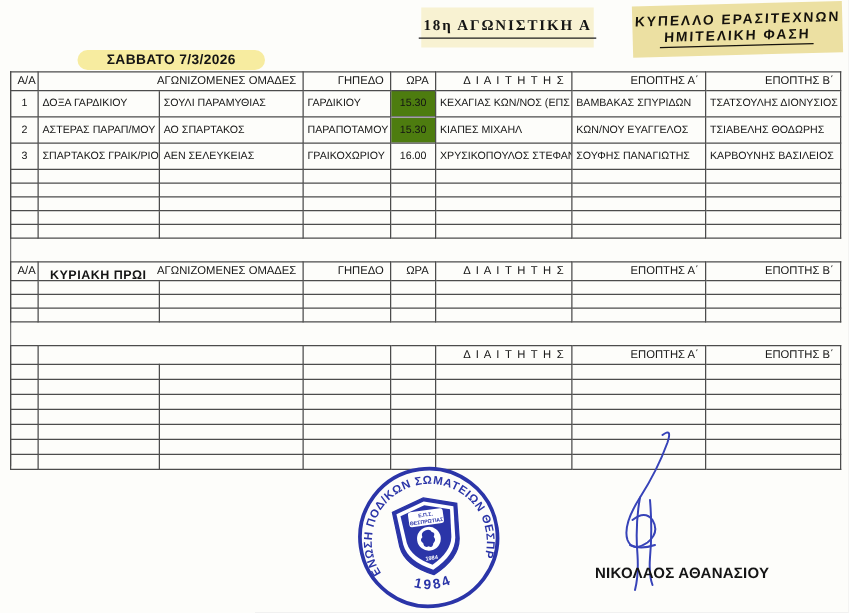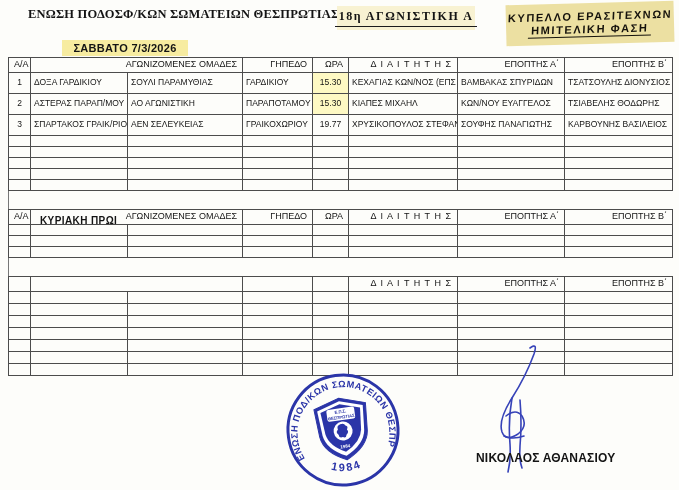--- a/index.html
+++ b/index.html
@@ -4,69 +4,68 @@
 <style>
   html,body{margin:0;padding:0;background:#e8e8e8;}
   #page{position:relative;width:679px;height:490px;background:#fdfdfa;overflow:hidden;
         font-family:"Liberation Sans",sans-serif;color:#141414;}
 
   
   .org-line{position:absolute;font-family:"Liberation Serif",serif;font-weight:bold;
             font-size:12.5px;letter-spacing:.2px;white-space:nowrap;}
   #org1{left:28px;top:7px;}
   #org2{left:28px;top:24px;}
-  #matchday-box{position:absolute;left:337px;top:6px;width:138px;height:24px;
+  #matchday-box{position:absolute;left:337px;top:6px;width:138px;height:32px;
                 background:#f8f2d2;display:flex;align-items:center;justify-content:center;}
   #matchday-box span{font-family:"Liberation Serif",serif;font-weight:bold;font-size:12px;
                 letter-spacing:1.5px;border-bottom:1.6px solid #1c1c1c;padding:0 4px 2px 4px;white-space:nowrap;}
   #handnote{position:absolute;left:506px;top:3px;width:168px;height:41px;background:#ece0a2;
             transform:rotate(-1.5deg);display:flex;flex-direction:column;align-items:center;
             justify-content:center;gap:1px;}
   #handnote .hl1,#handnote .hl2{font-weight:bold;font-size:11px;letter-spacing:1.6px;
             color:#15120c;transform:skewX(-4deg);white-space:nowrap;}
   #handnote .hl2{border-bottom:1.4px solid #15120c;padding:0 3px 1px 3px;}
-  #date-box{position:absolute;left:62px;top:40px;width:126px;height:16px;background:#f7eca0;
-            display:flex;align-items:center;justify-content:center;}
+  #date-box{position:absolute;left:62px;top:40px;width:150px;height:16px;background:#f7eca0;
+            display:flex;align-items:center;justify-content:center;border-radius:8px;}
   #date-box span{font-weight:bold;font-size:11px;letter-spacing:.3px;white-space:nowrap;}
 
   
   table.sched{position:absolute;left:8px;border-collapse:collapse;table-layout:fixed;
               width:664px;font-size:8.5px;line-height:1.1;}
   table.sched td,table.sched th{border:1px solid #4c4c4c;padding:1px 3px;overflow:hidden;
               white-space:nowrap;vertical-align:middle;}
   table.sched th{font-size:9px;font-weight:normal;text-align:right;padding:2px 5px;}
   table.sched{border:1.5px solid #333;}
   th.ref-h{letter-spacing:1px;}
   td.c{text-align:center;}
   td.wrap{white-space:normal;line-height:1.05;}
   tr.data-row{height:21px;}
   tr.empty-row{height:11px;}
   tr.empty-row-3{height:12px;}
-  td.time-hl{background:#fef9c3;}
+  td.time-hl{background:#4d7c0f;}
   #table1{top:57px;}
   #sunday-label{position:absolute;left:40px;top:195px;font-weight:bold;font-size:10px;
             letter-spacing:.4px;margin-top:20px;}
   #table2{top:209px;}
   #table3{top:276px;}
   #left-rail{position:absolute;left:8px;top:57px;width:1px;height:316px;background:#777;}
 
   
   #president-title{position:absolute;left:428px;top:393px;font-weight:bold;font-size:9px;
             letter-spacing:.2px;}
   #president-name{position:absolute;left:452px;top:451px;font-weight:bold;font-size:12px;
             letter-spacing:.2px;margin-left:24px;}
   #stamp{position:absolute;left:281px;top:368px;transform:rotate(-8deg);}
   #signature{position:absolute;left:468px;top:340px;}
 </style>
 </head>
 <body>
 
 <div id="page">
 
-  <div class="org-line" id="org1">ΕΝΩΣΗ ΠΟΔΟΣΦ/ΚΩΝ ΣΩΜΑΤΕΙΩΝ ΘΕΣΠΡΩΤΙΑΣ</div>
 
   <div id="matchday-box">
     <span>18η  ΑΓΩΝΙΣΤΙΚΗ  Α</span>
   </div>
 
   <div id="handnote">
     <span class="hl1">ΚΥΠΕΛΛΟ ΕΡΑΣΙΤΕΧΝΩΝ</span>
     <span class="hl2">ΗΜΙΤΕΛΙΚΗ ΦΑΣΗ</span>
   </div>
 
@@ -103,33 +102,33 @@
       <td>ΣΟΥΛΙ ΠΑΡΑΜΥΘΙΑΣ</td>
       <td>ΓΑΡΔΙΚΙΟΥ</td>
       <td class="c time-hl">15.30</td>
       <td class="wrap">ΚΕΧΑΓΙΑΣ ΚΩΝ/ΝΟΣ (ΕΠΣ ΚΟΖΑΝΗΣ)</td>
       <td>ΒΑΜΒΑΚΑΣ ΣΠΥΡΙΔΩΝ</td>
       <td>ΤΣΑΤΣΟΥΛΗΣ ΔΙΟΝΥΣΙΟΣ</td>
     </tr>
     <tr class="data-row">
       <td class="c">2</td>
       <td>ΑΣΤΕΡΑΣ ΠΑΡΑΠ/ΜΟΥ</td>
-      <td>ΑΟ ΑΓΩΝΙΣΤΙΚΗ</td>
+      <td>ΑΟ ΣΠΑΡΤΑΚΟΣ</td>
       <td>ΠΑΡΑΠΟΤΑΜΟΥ</td>
       <td class="c time-hl">15.30</td>
       <td class="wrap">ΚΙΑΠΕΣ ΜΙΧΑΗΛ</td>
       <td>ΚΩΝ/ΝΟΥ ΕΥΑΓΓΕΛΟΣ</td>
       <td>ΤΣΙΑΒΕΛΗΣ ΘΟΔΩΡΗΣ</td>
     </tr>
     <tr class="data-row">
       <td class="c">3</td>
       <td>ΣΠΑΡΤΑΚΟΣ ΓΡΑΙΚ/ΡΙΟ</td>
       <td>ΑΕΝ  ΣΕΛΕΥΚΕΙΑΣ</td>
       <td>ΓΡΑΙΚΟΧΩΡΙΟΥ</td>
-      <td class="c">19.77</td>
+      <td class="c">16.00</td>
       <td class="wrap">ΧΡΥΣΙΚΟΠΟΥΛΟΣ ΣΤΕΦΑΝΟΣ</td>
       <td>ΣΟΥΦΗΣ ΠΑΝΑΓΙΩΤΗΣ</td>
       <td>ΚΑΡΒΟΥΝΗΣ ΒΑΣΙΛΕΙΟΣ</td>
     </tr>
     <tr class="empty-row">
           <td></td>
           <td></td>
           <td></td>
           <td></td>
           <td></td>

